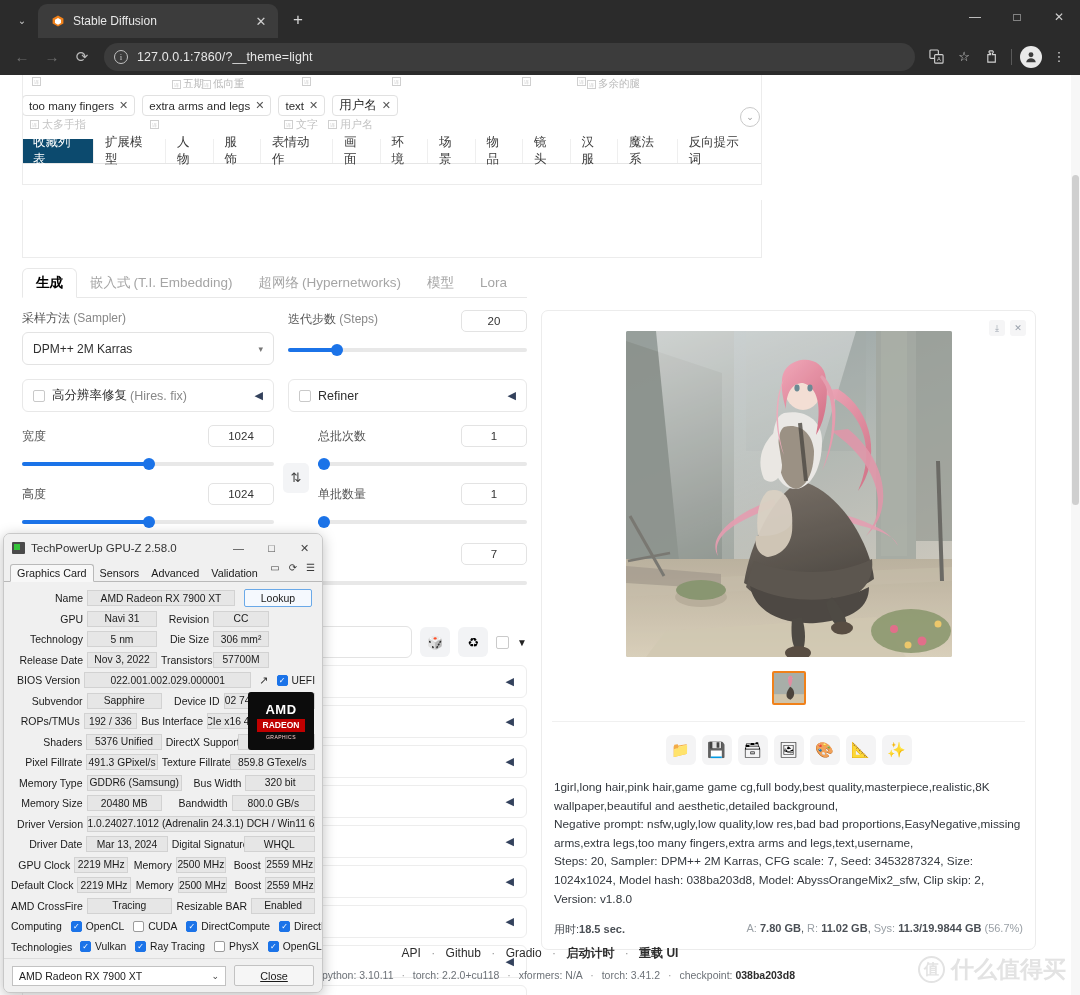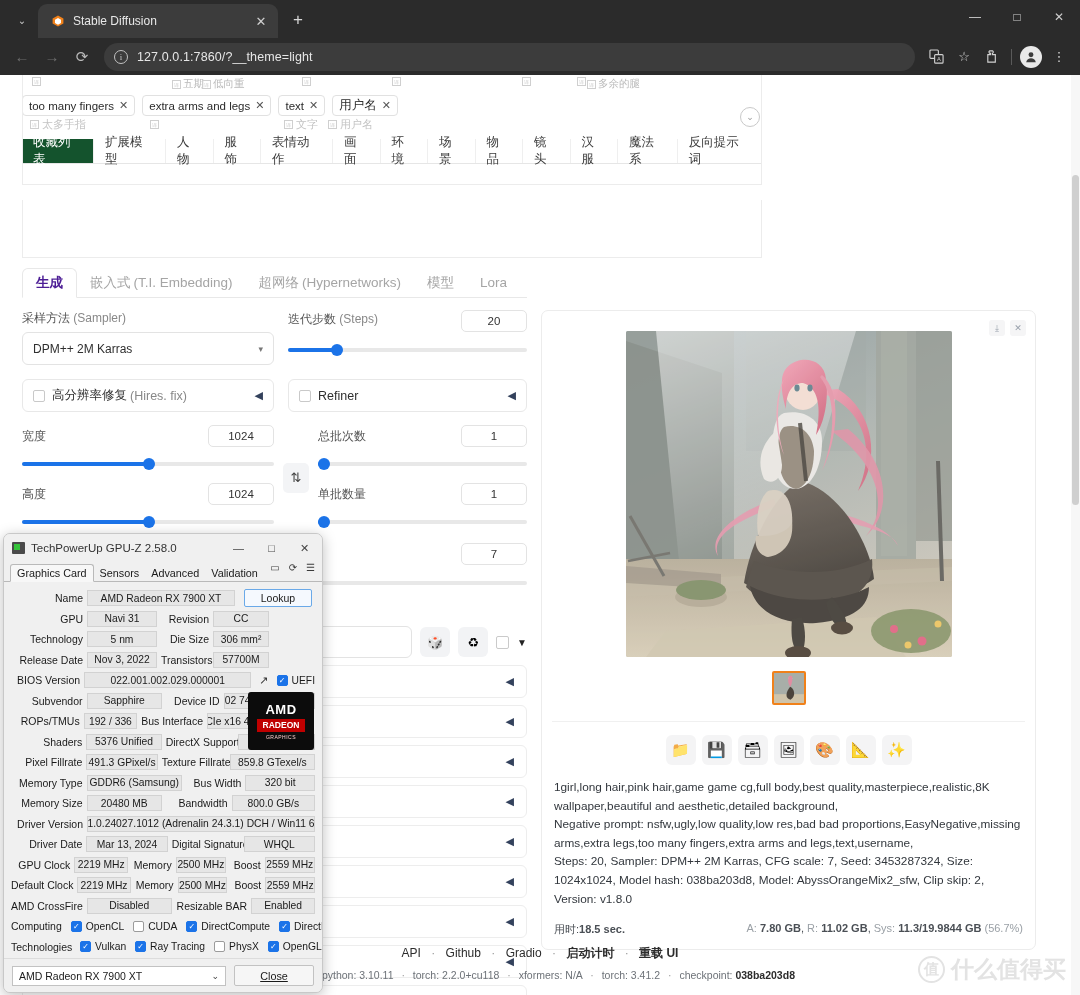--- a/index.html
+++ b/index.html
@@ -79,32 +79,32 @@
   .subtrans { color:#c3c3c3; font-size:11px; display:flex; align-items:center; gap:3px;
               position:absolute; white-space:nowrap; }
 
   .collapse-chev { position:absolute; right:10px; top:107px; width:20px; height:20px;
                    border:1.2px solid #c9c9c9; border-radius:50%; color:#9a9a9a;
                    display:flex; align-items:center; justify-content:center; font-size:9px; }
 
   .cat-tabs { display:flex; border-bottom:1px solid #e6e6e6; height:25px; }
   .cat-tab { padding:0 11px; font-size:12.5px; color:#3b3b3b; display:flex; align-items:center;
              border-right:1px solid #efefef; }
-  .cat-tab.active { background:#14532d; color:#fff; }
+  .cat-tab.active { background:#0c4a6e; color:#fff; }
 
   .mode-tabs { display:flex; gap:4px; padding:8px 4px 0 4px; }
   .mode-tab { font-size:12.5px; color:#3b3b3b; padding:3px 7px 5px 7px; background:#f2f2f2; }
   .mode-tab.active { background:#fff; border-bottom:2px solid #777; }
 
   
   .gradio { position:absolute; left:22px; top:193px; width:1036px; }
   .gradio-tabs { display:flex; gap:0; border-bottom:1px solid #e8e8e8; height:30px;
                  width:505px; }
   .gtab { font-size:13.5px; color:#a5a5a5; padding:0 13px; display:flex; align-items:center; }
-  .gtab.active { color:#4c1d95; font-weight:bold; background:#fff;
+  .gtab.active { color:#000000; font-weight:bold; background:#fff;
                  border:1px solid #e8e8e8; border-bottom:1px solid #fff; border-radius:6px 6px 0 0;
                  margin-bottom:-1px; }
   .gtab .en { color:#a5a5a5; font-weight:normal; margin-left:3px; }
 
   .twocol { display:flex; gap:14px; margin-top:12px; }
   .leftcol { width:505px; }
   .rightcol { width:495px; }
 
   .lbl { font-size:12px; color:#555; margin-bottom:5px; }
   .lbl .en { color:#888; }
@@ -869,21 +869,21 @@
       <div class="gz-lab" style="width:66px;">Default Clock</div>
       <div class="gz-val" style="width:60px;">2219 MHz</div>
       <div class="gz-lab" style="width:44px;">Memory</div>
       <div class="gz-val" style="width:56px;">2500 MHz</div>
       <div class="gz-lab" style="width:34px;">Boost</div>
       <div class="gz-val" style="width:56px;">2559 MHz</div>
     </div>
 
     <div class="gz-row">
       <div class="gz-lab" style="width:72px;">AMD CrossFire</div>
-      <div class="gz-val" style="width:88px;">Disabled</div>
+      <div class="gz-val" style="width:88px;">Tracing</div>
       <div class="gz-lab" style="width:74px;">Resizable BAR</div>
       <div class="gz-val" style="width:66px;">Enabled</div>
     </div>
 
     <div class="gz-row">
       <div class="gz-lab" style="width:60px;">Computing</div>
       <div class="gz-chkitem" style="margin-left:5px;">
         <span class="gz-chk on">✓</span>
         <span>OpenCL</span>
       </div>

